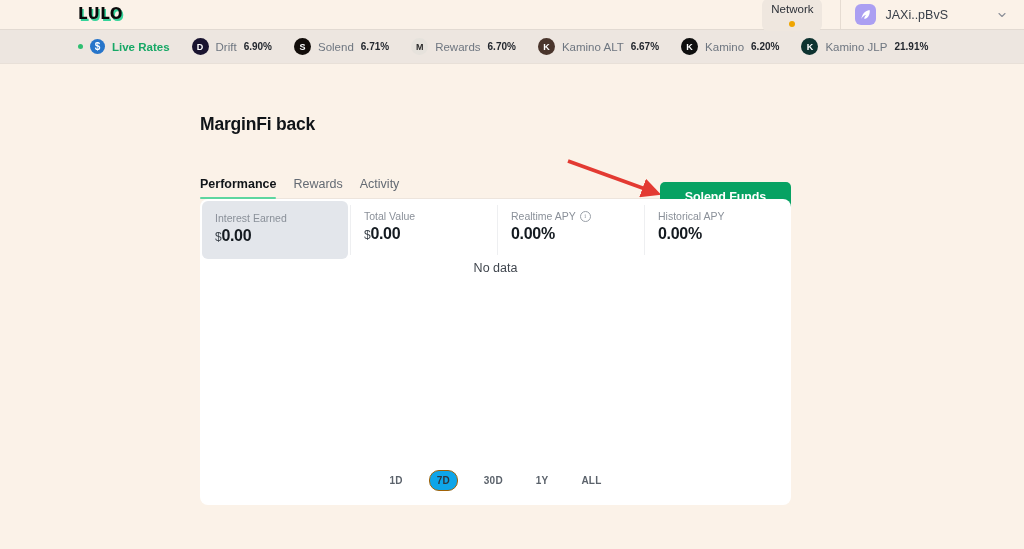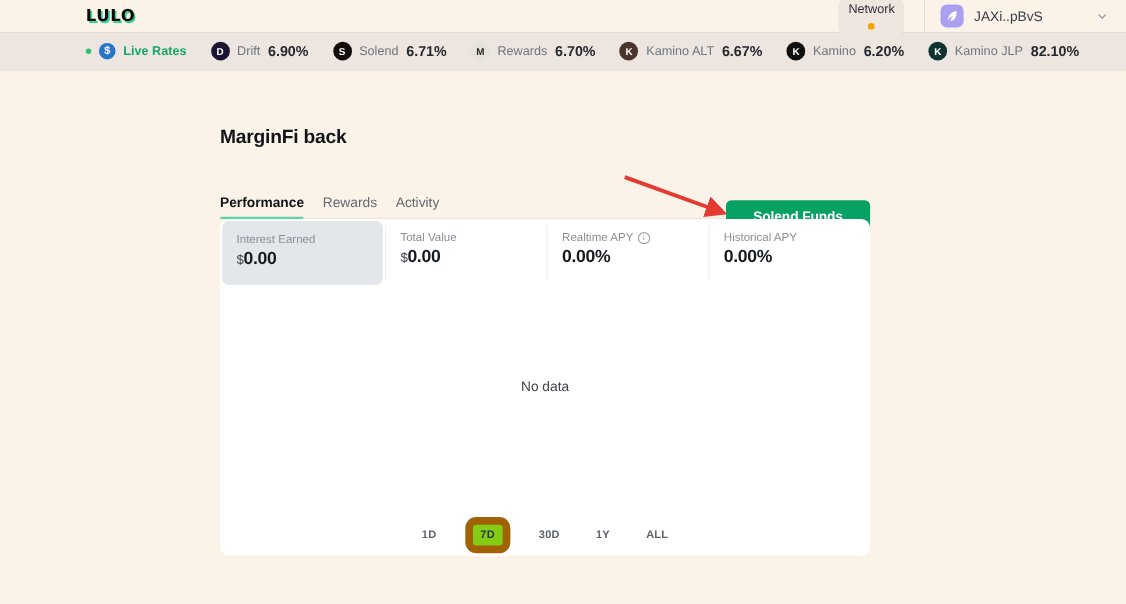--- a/index.html
+++ b/index.html
@@ -151,21 +151,21 @@
     font-size: 9px;
     font-weight: bold;
     color: #fff;
     overflow: hidden;
   }
   .tick-name {
     font-size: 11.5px;
     color: #6E7680;
   }
   .tick-val {
-    font-size: 13px;
+    font-size: 10px;
     color: #23272E;
     font-weight: bold;
   }
 
   
   .main {
     position: relative;
     padding-left: 200px;
   }
   .welcome {
@@ -307,21 +307,20 @@
     font-size: 7px;
     color: #9AA0A8;
     font-style: normal;
     line-height: 1;
     font-family: "Liberation Serif", serif;
   }
 
   .chart-area {
     height: 180px;
     display: flex;
-    align-items: center;
     justify-content: center;
     font-size: 12.5px;
     color: #40464E;
   }
 
   .ranges {
     display: flex;
     align-items: center;
     justify-content: center;
     gap: 19px;
@@ -330,22 +329,22 @@
   .range {
     font-size: 10px;
     font-weight: bold;
     color: #5B626B;
     padding: 4px 7px;
     border-radius: 10px;
     cursor: pointer;
     letter-spacing: 0.2px;
   }
   .range.active {
-    border: 7px solid #a16207;
-    background: #84cc16;
+    border: 1px solid #a16207;
+    background: #0ea5e9;
     color: #30363D;
   }
 </style>
 </head>
 <body>
 
 <div class="topbar">
   <div class="logo">LULO</div>
   <div class="topbar-right">
     <div class="network-badge">
@@ -397,21 +396,21 @@
         <span class="tick-val">6.67%</span>
       </div>
       <div class="tick">
         <span class="tick-ico" style="background:#0F0F0F">K</span>
         <span class="tick-name">Kamino</span>
         <span class="tick-val">6.20%</span>
       </div>
       <div class="tick">
         <span class="tick-ico" style="background:#0E3330">K</span>
         <span class="tick-name">Kamino JLP</span>
-        <span class="tick-val">82.10%</span>
+        <span class="tick-val">21.91%</span>
       </div>
     </div>
 </div>
 
 <div class="main">
 
   <div class="welcome">
     <h1>MarginFi back</h1>
   </div>
 

